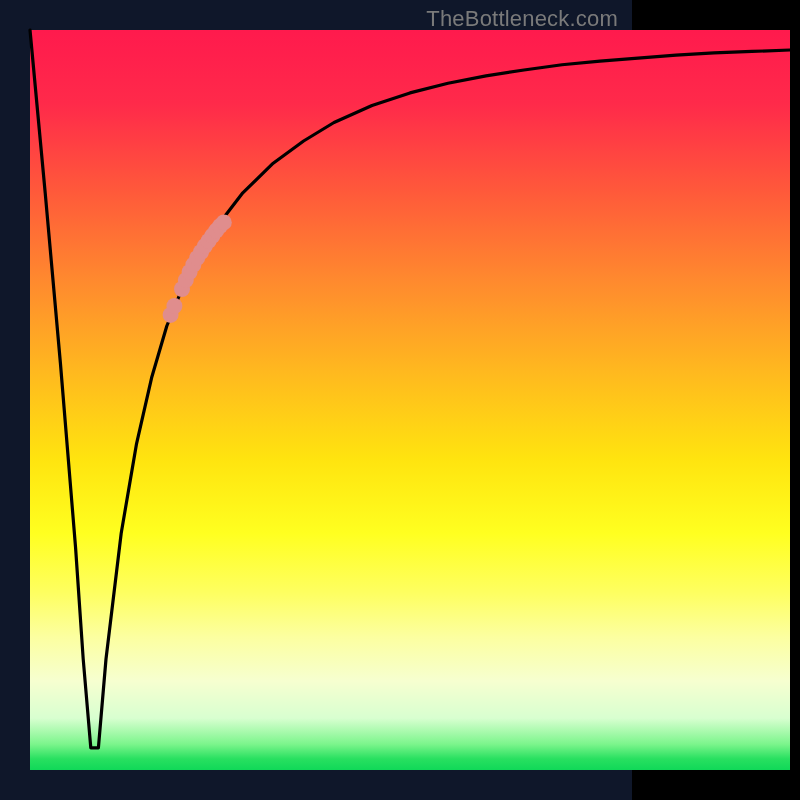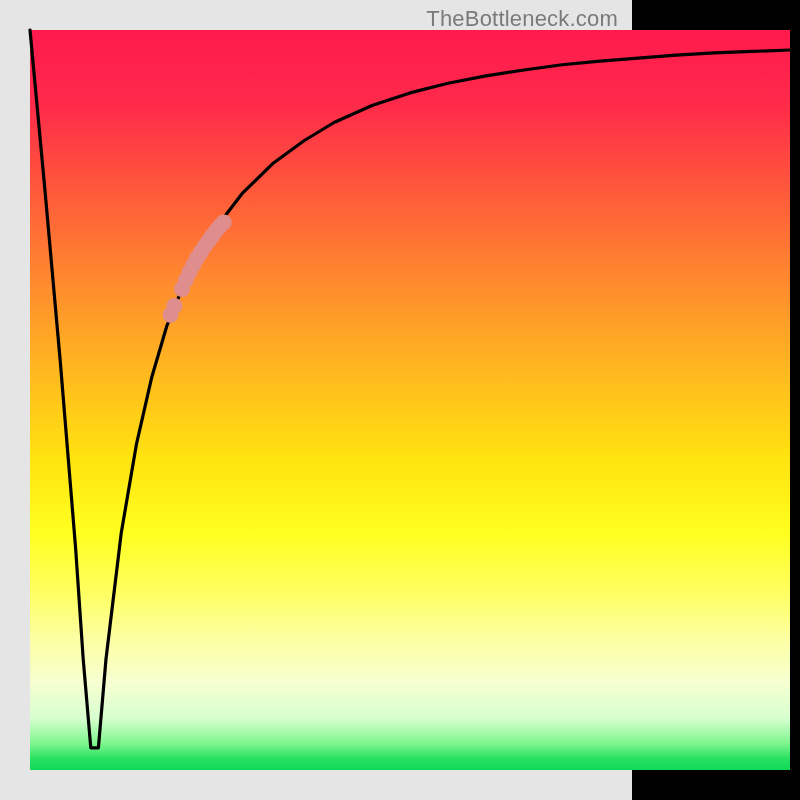--- a/index.html
+++ b/index.html
@@ -8,21 +8,21 @@
     width: 800px;
     height: 800px;
     overflow: hidden;
     background: #000;
     font-family: Arial, Helvetica, sans-serif;
   }
   .frame {
     position: relative;
     width: 632px;
     height: 800px;
-    background: #e5e5e5;
+    background: #0f172a;
   }
   .plot-area {
     position: absolute;
     left: 30px;
     top: 30px;
     width: 760px;
     height: 740px;
     background: linear-gradient(to bottom,
       #ff1a4d 0%,
       #ff2a4a 10%,

